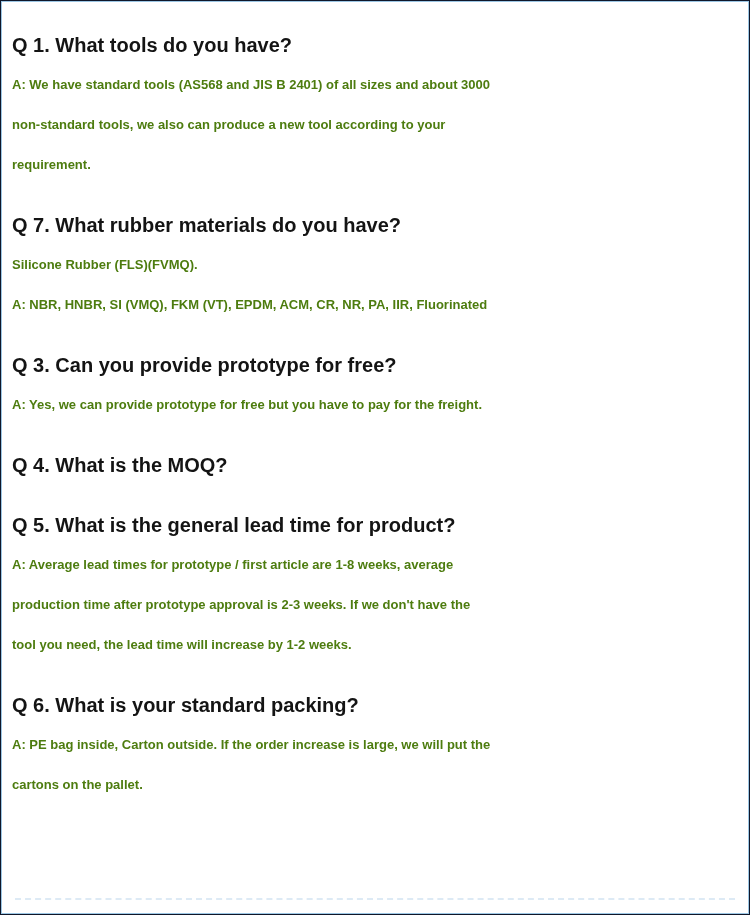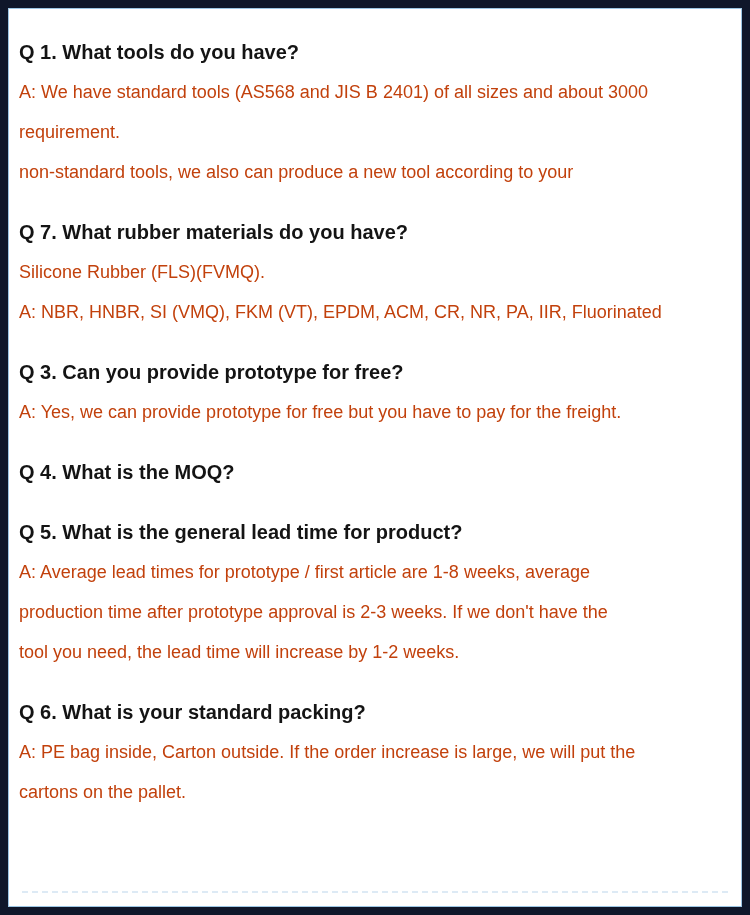--- a/index.html
+++ b/index.html
@@ -6,62 +6,62 @@
     margin: 0;
     padding: 0;
     background: #ffffff;
   }
   .page {
     position: relative;
     box-sizing: border-box;
     width: 750px;
     height: 915px;
     background: #ffffff;
-    border: 8px solid #0f172a;
+    border: 1px solid #0f172a;
     box-shadow: inset 0 0 0 1px #9cc6e4;
     padding: 24px 8px 8px 11px;
     overflow: hidden;
     font-family: "Liberation Sans", sans-serif;
   }
   .faq-section {
     margin: 0 0 20px 0;
   }
   .question {
     font-size: 20px;
     line-height: 40px;
     font-weight: bold;
     color: #141414;
     white-space: nowrap;
   }
   .answer-line {
-    font-size: 18px;
+    font-size: 13px;
     line-height: 40px;
-    font-weight: normal;
-    color: #c2410c;
+    font-weight: bold;
+    color: #4d7c0f;
     white-space: nowrap;
   }
   .faint-dashed-line {
     position: absolute;
     left: 14px;
     right: 14px;
     bottom: 14px;
     border-top: 2px dashed #ddeaf5;
     height: 0;
   }
 </style>
 </head>
 <body>
 
 <div class="page">
 
   <div class="faq-section">
     <div class="question">Q 1. What tools do you have?</div>
     <div class="answer-line">A: We have standard tools (AS568 and JIS B 2401) of all sizes and about 3000</div>
+    <div class="answer-line">non-standard tools, we also can produce a new tool according to your</div>
     <div class="answer-line">requirement.</div>
-    <div class="answer-line">non-standard tools, we also can produce a new tool according to your</div>
   </div>
 
   <div class="faq-section">
     <div class="question">Q 7. What rubber materials do you have?</div>
     <div class="answer-line">Silicone Rubber (FLS)(FVMQ).</div>
     <div class="answer-line">A: NBR, HNBR, SI (VMQ), FKM (VT), EPDM, ACM, CR, NR, PA, IIR, Fluorinated</div>
   </div>
 
   <div class="faq-section">
     <div class="question">Q 3. Can you provide prototype for free?</div>

